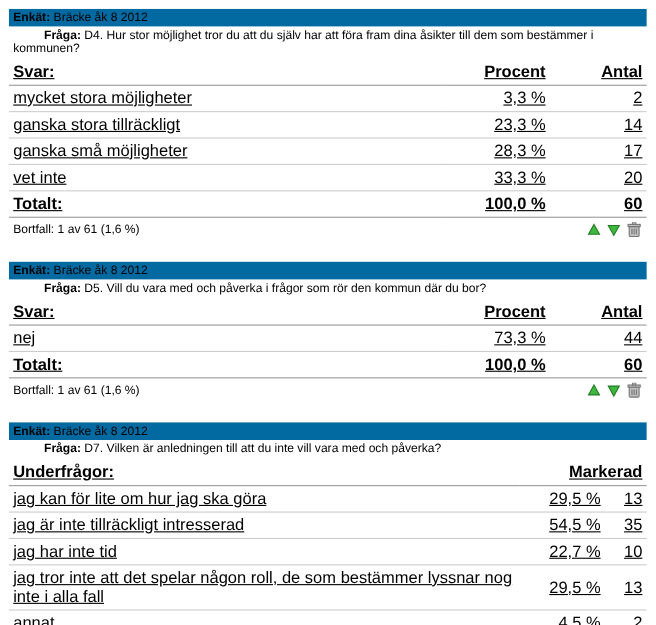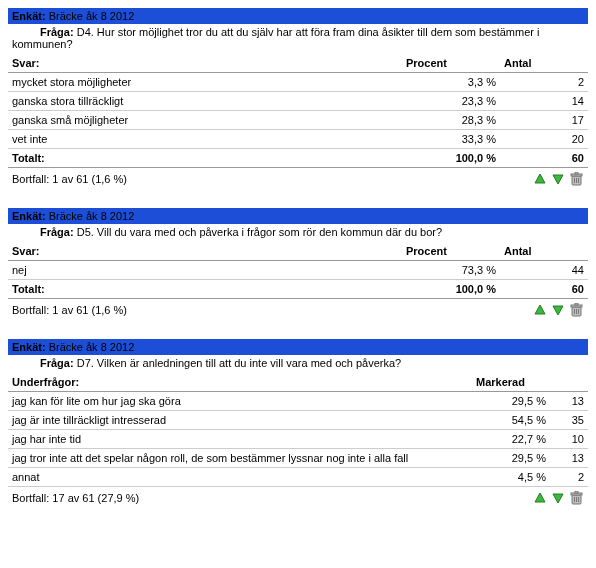--- a/index.html
+++ b/index.html
@@ -5,41 +5,42 @@
   body {
     font-family: Verdana, Arial, sans-serif;
     font-size: 11px;
     color: #000;
     background: #fff;
     margin: 8px;
     width: 580px;
   }
   .block { margin-bottom: 18px; }
   .header-bar {
-    background: #1d4ed8;
+    background: #0369a1;
     padding: 2px 4px;
     font-size: 11px;
   }
   .header-bar b { font-weight: bold; }
   .question {
     padding: 2px 4px 4px 4px;
   }
   .question b { font-weight: bold; margin-left: 28px; }
   table.data {
     width: 100%;
     border-collapse: collapse;
-    font-size: 11px;
+    font-size: 15px;
+    text-decoration: underline;
   }
   table.data th {
     text-align: left;
     font-weight: bold;
     border-bottom: 1px solid #999;
     padding: 3px 4px;
   }
-  table.data th.center { text-align: left; }
+  table.data th.center { text-align: right; }
   table.data td {
     border-bottom: 1px solid #ccc;
     padding: 3px 4px;
     vertical-align: middle;
   }
   table.data td.right { text-align: right; }
   table.data tr.total td {
     font-weight: bold;
     border-top: 1px solid #999;
     border-bottom: 1px solid #999;

